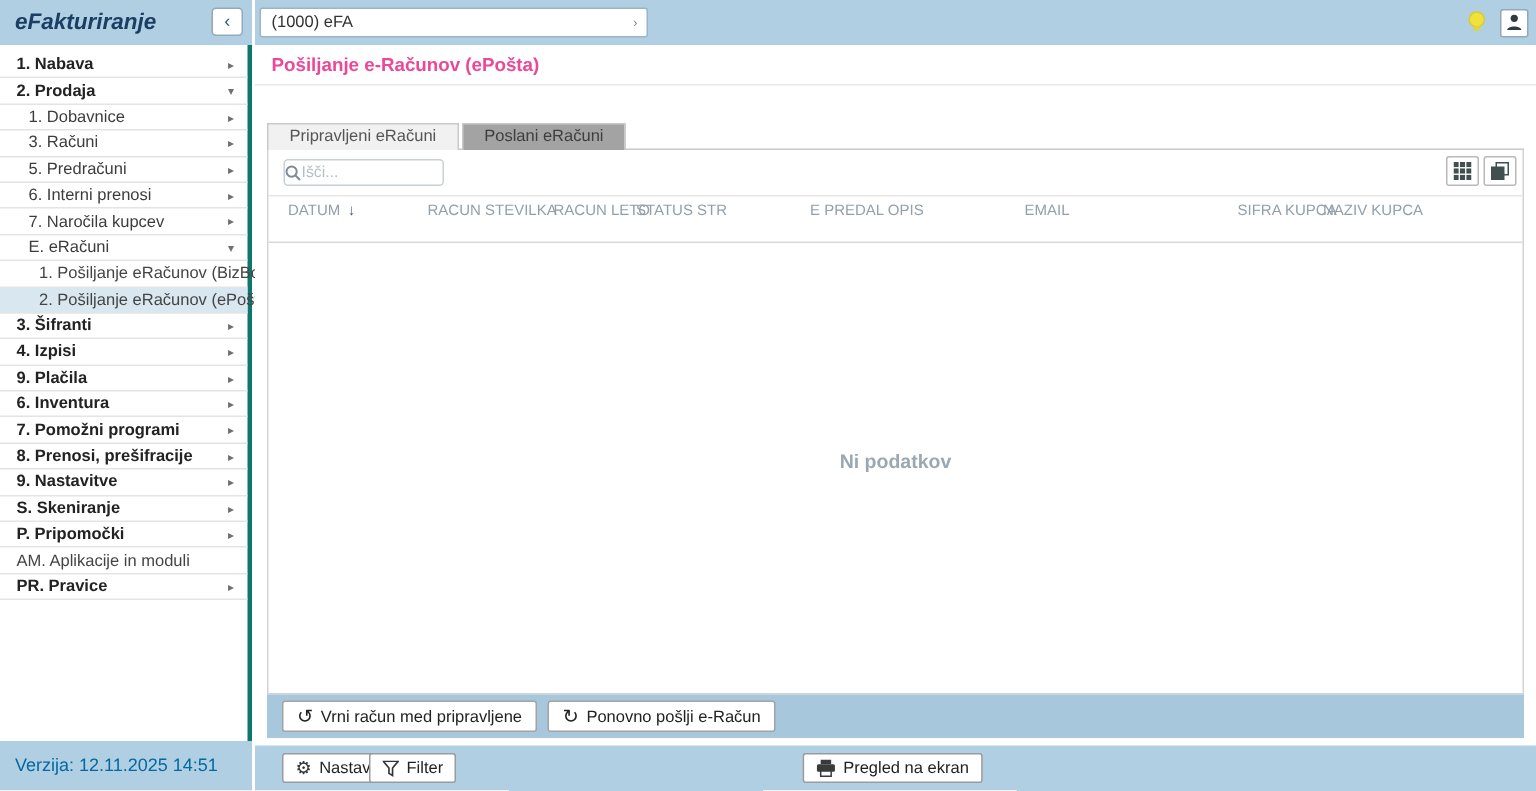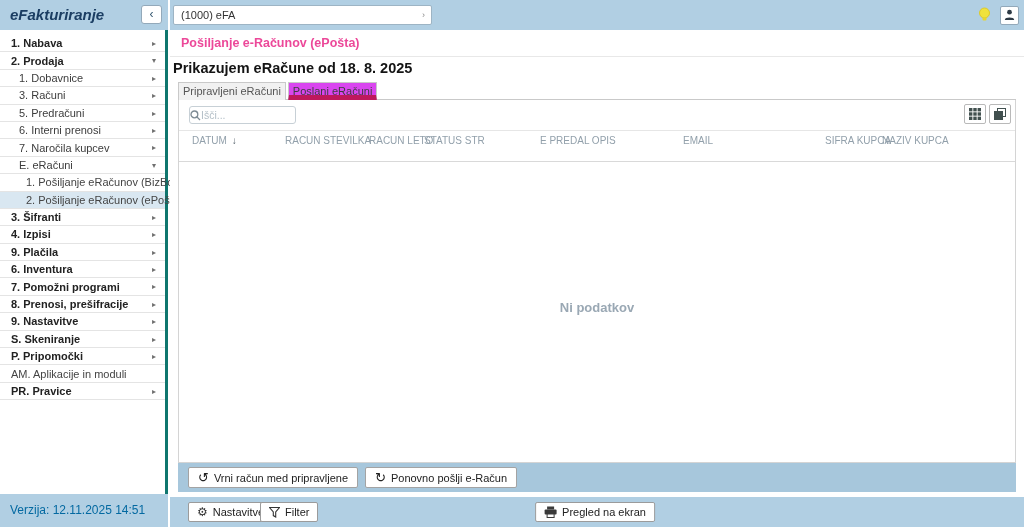--- a/index.html
+++ b/index.html
@@ -41,23 +41,23 @@
   .version-text { font-size:12px; color:#0369a1; line-height:33px; padding-left:10px; }
 
   
   .main { position:absolute; left:170px; top:30px; width:854px; height:497px; background:#fff; }
   .title-bar { position:absolute; top:0; left:0; right:0; height:27px; border-bottom:1px solid #e8e8e8; }
   .page-title { position:absolute; left:11px; top:0; line-height:27px; font-size:12.5px; font-weight:700; color:#ec4899; }
   .subtitle { position:absolute; left:3px; top:30px; font-size:14.5px; font-weight:700; color:#141414; }
 
   .tabs { position:absolute; left:8px; right:8px; top:52px; height:18px; display:flex;
     border-bottom:1px solid #c9c9c9; }
-  .tab { height:18px; line-height:16px; padding:0 4px; font-size:11px; color:#555; background:#f1f1f1;
+  .tab { height:18px; line-height:16px; padding:0 14px; font-size:11px; color:#555; background:#f1f1f1;
     border:1px solid #c9c9c9; border-bottom:none; margin-right:2px; margin-bottom:-1px; cursor:pointer; }
-  .tab.active { background:#d946ef; color:#3e3e3e; border-bottom:6px solid #be185d; height:19px; }
+  .tab.active { background:#a3a3a3; color:#3e3e3e; border-bottom:1px solid #be185d; height:19px; }
 
   .panel { position:absolute; left:8px; right:8px; top:70px; height:363px; background:#fff;
     border:1px solid #d4d4d4; border-top:none; }
   .search-row { position:relative; height:30px; }
   .search-box { position:absolute; left:10px; top:6px; width:107px; height:18px; border:1px solid #c7d0d6;
     border-radius:3px; background:#fff; display:flex; align-items:center; padding-left:0; }
   .search-box input { border:none; outline:none; width:80px; font-size:10.5px; color:#444;
     font-family:"Liberation Sans","DejaVu Sans",sans-serif; background:transparent; }
   .search-box input::placeholder { color:#b3bfc7; }
   .icon-btn { position:absolute; top:4px; width:22px; height:20px; background:#fff; border:1px solid #b9b9b9;
@@ -76,21 +76,21 @@
     display:flex; align-items:center; padding-left:10px; gap:7px; }
   .strip-btn { height:21px; background:#fff; border:1px solid #a3a3a3; border-radius:2px; padding:0 9px;
     display:inline-flex; align-items:center; gap:5px; font-size:11px; color:#222; cursor:pointer;
     font-family:"Liberation Sans","DejaVu Sans",sans-serif; }
   .strip-btn .glyph { font-size:13px; color:#222; line-height:1; }
 
   .main-footer { position:absolute; left:0; right:0; bottom:0; height:30px; background:#b1cfe3; }
   .footer-btn { position:absolute; top:5px; height:20px; background:#fff; border:1px solid #9b9b9b;
     border-radius:2px; padding:0 8px; display:inline-flex; align-items:center; gap:5px; font-size:11px;
     color:#222; cursor:pointer; font-family:"Liberation Sans","DejaVu Sans",sans-serif; }
-  .fb-settings { left:18px; } .fb-filter { left:90px; }
+  .fb-settings { left:18px; } .fb-filter { left:76px; }
   .fb-preview { left:425px; transform:translateX(-50%); }
   .gear-glyph { font-size:12px; color:#333; line-height:1; }
   svg { display:block; }
 </style>
 </head>
 <body>
 
 <div id="app">
 
   <div class="topbar">
@@ -207,21 +207,20 @@
   </div>
 
   <div class="sidebar-footer">
     <div class="version-text">Verzija: 12.11.2025 14:51</div>
   </div>
 
   <div class="main">
     <div class="title-bar">
       <span class="page-title">Pošiljanje e-Računov (ePošta)</span>
     </div>
-    <div class="subtitle">Prikazujem eRačune od 18. 8. 2025</div>
 
     <div class="tabs">
       <div class="tab">
         <span>Pripravljeni eRačuni</span>
       </div>
       <div class="tab active">
         <span>Poslani eRačuni</span>
       </div>
     </div>
 

